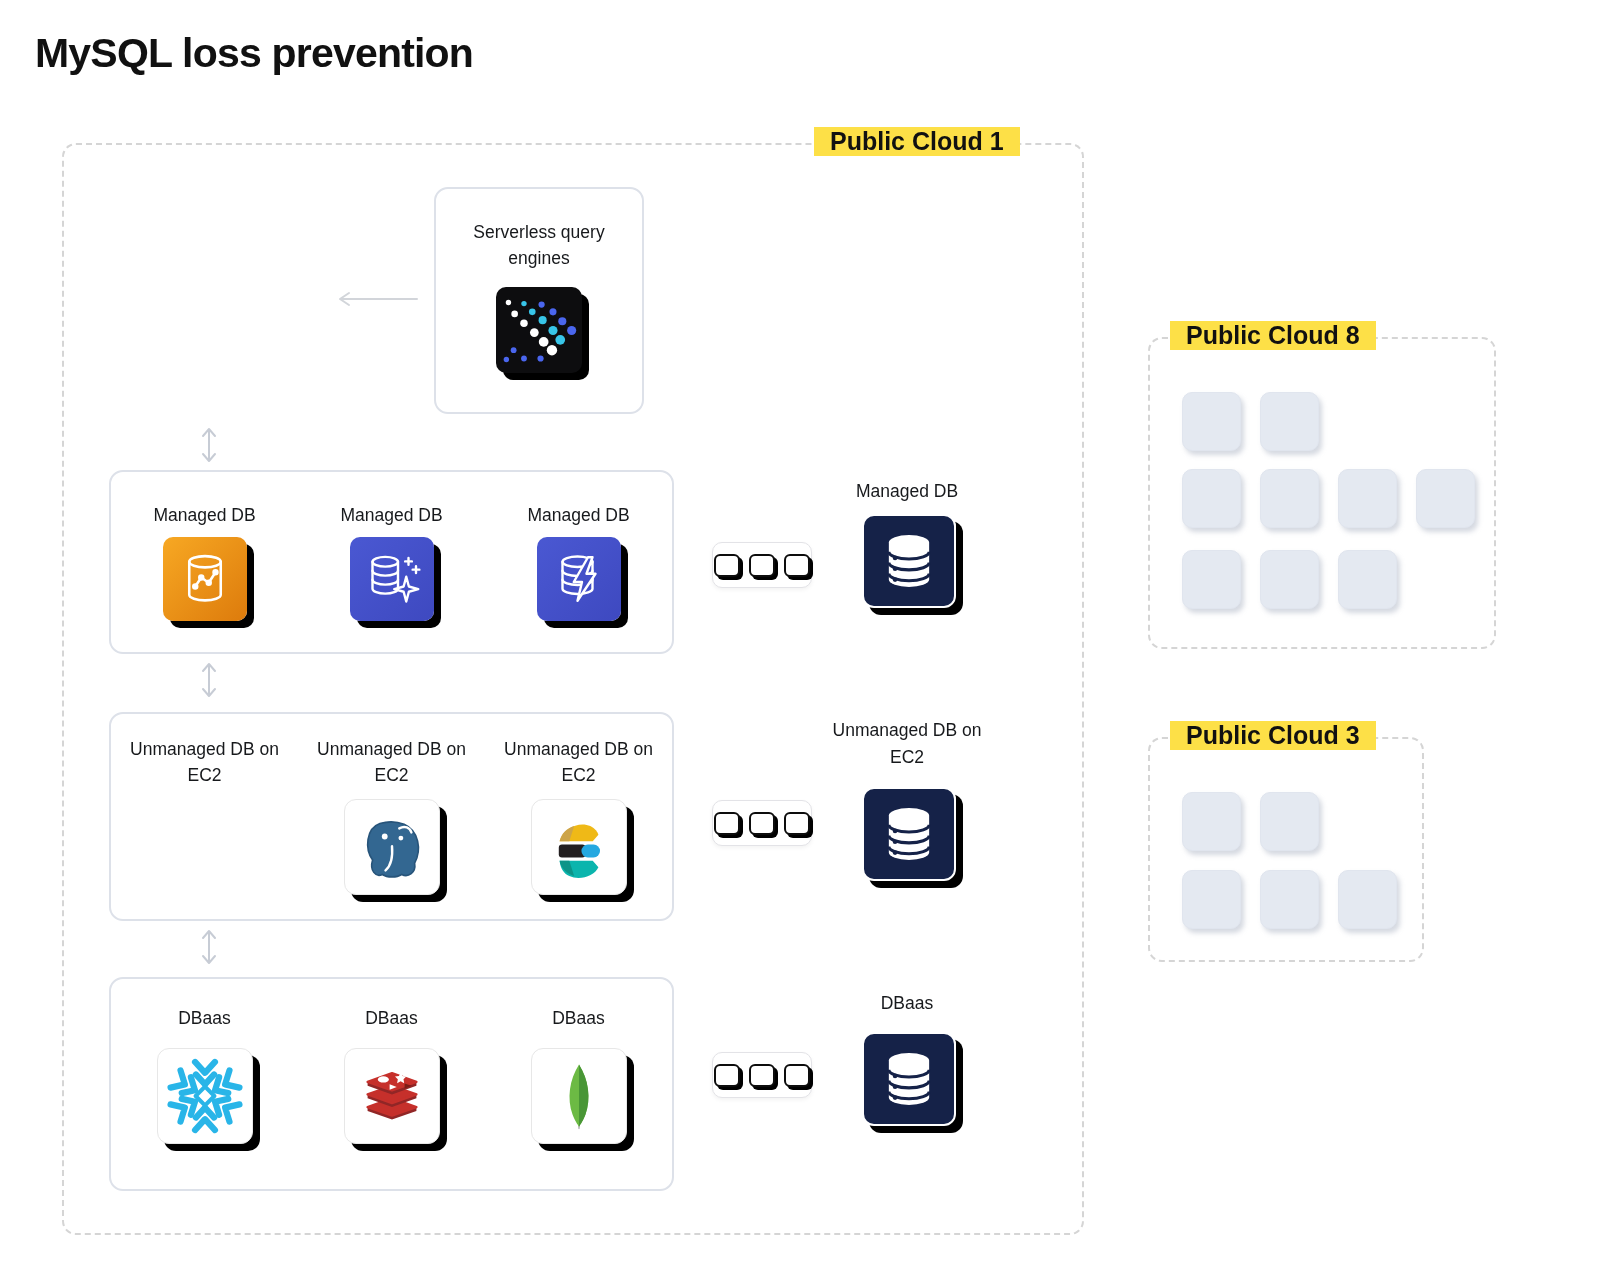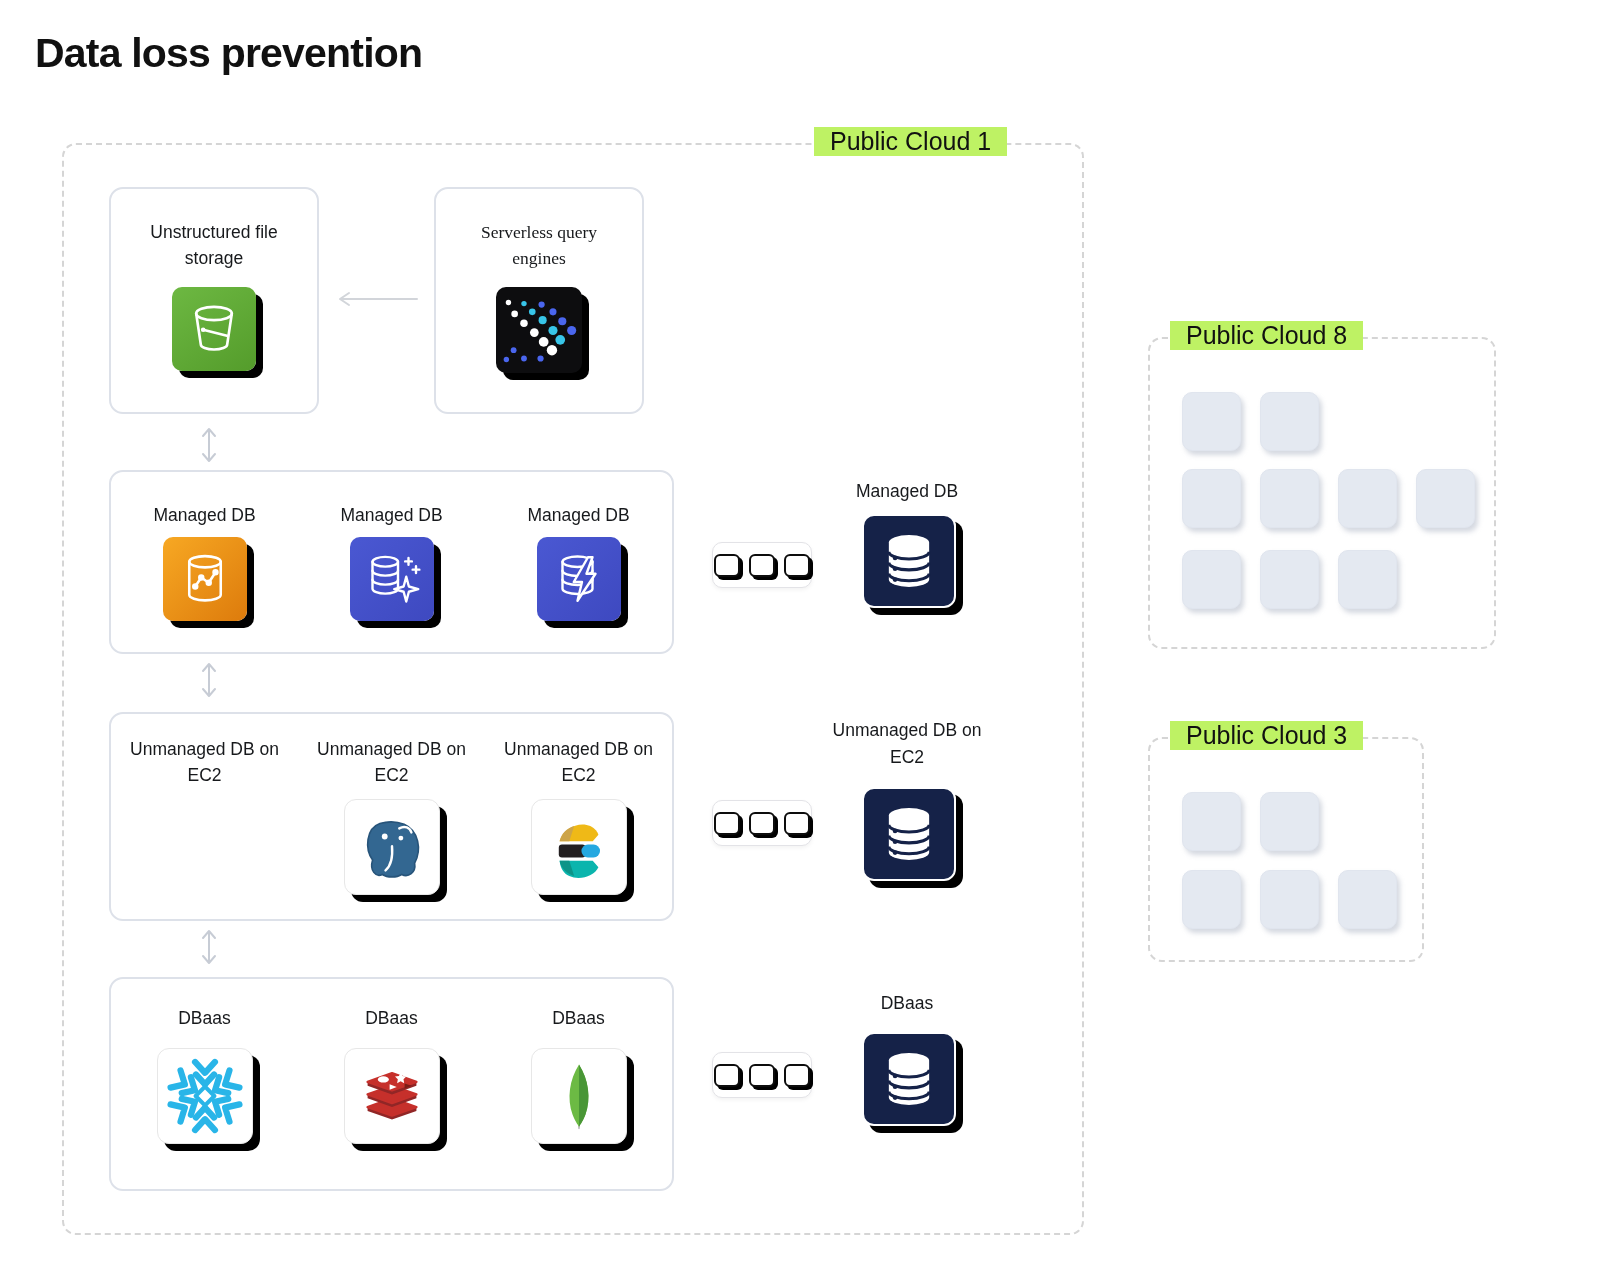--- a/index.html
+++ b/index.html
@@ -1,20 +1,20 @@
 <!DOCTYPE html>
 <html><head>
 <meta charset="utf-8">
 <style>
   html,body{margin:0;padding:0;background:#ffffff;}
   body{width:1600px;height:1280px;position:relative;font-family:"Liberation Sans",sans-serif;color:#17191c;}
   .page-title{position:absolute;left:35px;top:30px;font-size:41px;font-weight:800;letter-spacing:-0.8px;color:#111;}
   
   .cloud{position:absolute;border:2px dashed #d5d5d5;border-radius:14px;}
-  .cloud-label{position:absolute;top:-18px;background:#bef264;padding:0 16px;font-size:25px;font-weight:400;color:#111;white-space:nowrap;}
+  .cloud-label{position:absolute;top:-18px;background:#fde047;padding:0 16px;font-size:25px;font-weight:700;color:#111;white-space:nowrap;}
   
   .group-box{position:absolute;background:#fff;border:2px solid #dde1e9;border-radius:14px;}
   .row-flex{position:absolute;left:0;top:0;width:100%;height:100%;display:flex;}
   .col{flex:1;display:flex;flex-direction:column;align-items:center;}
   .item-label{font-size:17.5px;line-height:26px;text-align:center;color:#17191c;}
   
   .tile{border-radius:10px;box-shadow:7px 7px 0 #000;display:flex;align-items:center;justify-content:center;}
   .tile.aws{width:84px;height:84px;}
   .tile.black{width:86px;height:86px;background:#0d0d0f;}
   .tile.green{background:linear-gradient(145deg,#6db842 0%,#549c2b 100%);}
@@ -30,39 +30,28 @@
   
   .summary-label{position:absolute;width:170px;text-align:center;font-size:17.5px;line-height:27px;color:#17191c;}
   
   .tile-row{position:absolute;display:flex;gap:19px;}
   .ph{width:57px;height:57px;background:#e4e9f1;border:1px solid #e0e5ee;border-radius:10px;box-shadow:3px 4px 5px rgba(145,155,175,.38);}
   svg text{font-family:"Liberation Sans",sans-serif;}
 </style>
 </head>
 <body>
 
-<div class="page-title">Data loss prevention</div>
+<div class="page-title">MySQL loss prevention</div>
 
 <div class="cloud" style="left:62px;top:143px;width:1018px;height:1088px;">
   <span class="cloud-label" style="left:750px;">Public Cloud 1</span>
 
-  <div class="group-box" style="left:45px;top:42px;width:206px;height:223px;">
-    <div class="item-label" style="margin:30px auto 0;width:140px;">Unstructured file storage</div>
-    <div class="tile aws green" style="margin:16px auto 0;">
-      <svg width="62" height="62" viewBox="0 0 80 80" fill="none" stroke="#fff" stroke-width="3.4" stroke-linecap="round">
-        <ellipse cx="40" cy="20" rx="23" ry="8.5"></ellipse>
-        <path d="M17,20 L23,60 a17,6.5 0 0 0 34 0 L63,20"></path>
-        <path d="M26,41 L58,49"></path>
-        <circle cx="26" cy="41" r="3" fill="#fff" stroke="none"></circle>
-      </svg>
-    </div>
-  </div>
 
   <div class="group-box" style="left:370px;top:42px;width:206px;height:223px;">
-    <div class="item-label" style="margin:30px auto 16px;width:150px;font-family:Liberation Serif, serif;">Serverless query engines</div>
+    <div class="item-label" style="margin:30px auto 16px;width:150px;">Serverless query engines</div>
     <div class="tile black" style="margin:14px auto 0;">
       <svg width="86" height="86" viewBox="0 0 83 83">
         <g>
           <circle cx="12" cy="15" r="2.6" fill="#fff"></circle>
             <circle cx="27" cy="16" r="2.6" fill="#38c5e8"></circle>
             <circle cx="44" cy="17" r="3" fill="#4a66ee"></circle>
           <circle cx="18" cy="26" r="3.2" fill="#fff"></circle>
             <circle cx="35" cy="24" r="3.2" fill="#38c5e8"></circle>
             <circle cx="55" cy="24" r="3.4" fill="#4a66ee"></circle>
           <circle cx="27" cy="35" r="3.6" fill="#fff"></circle>

